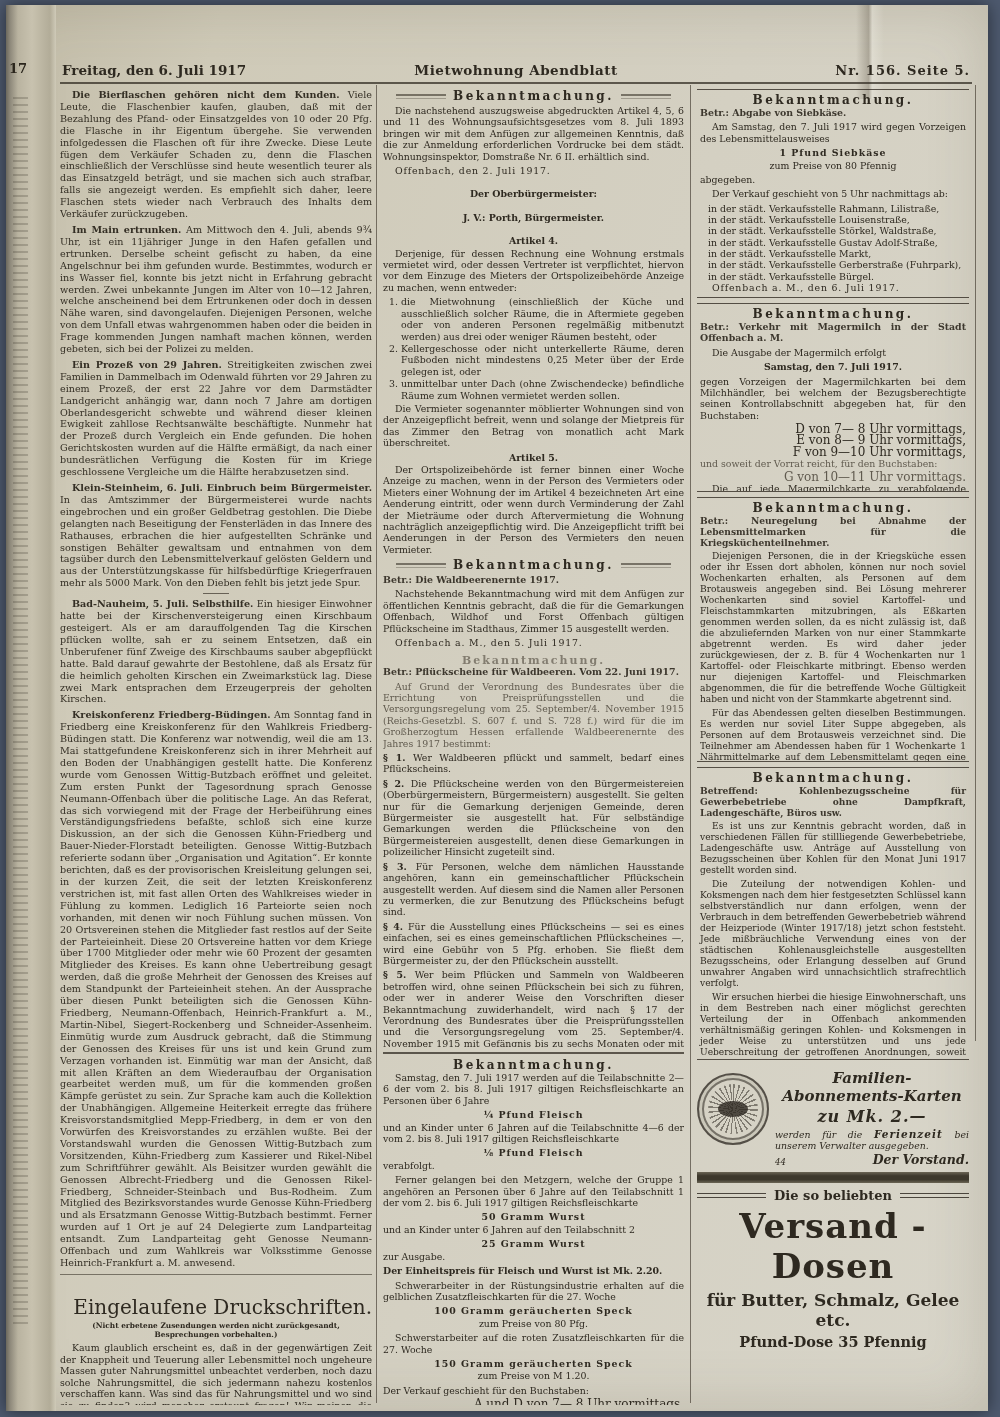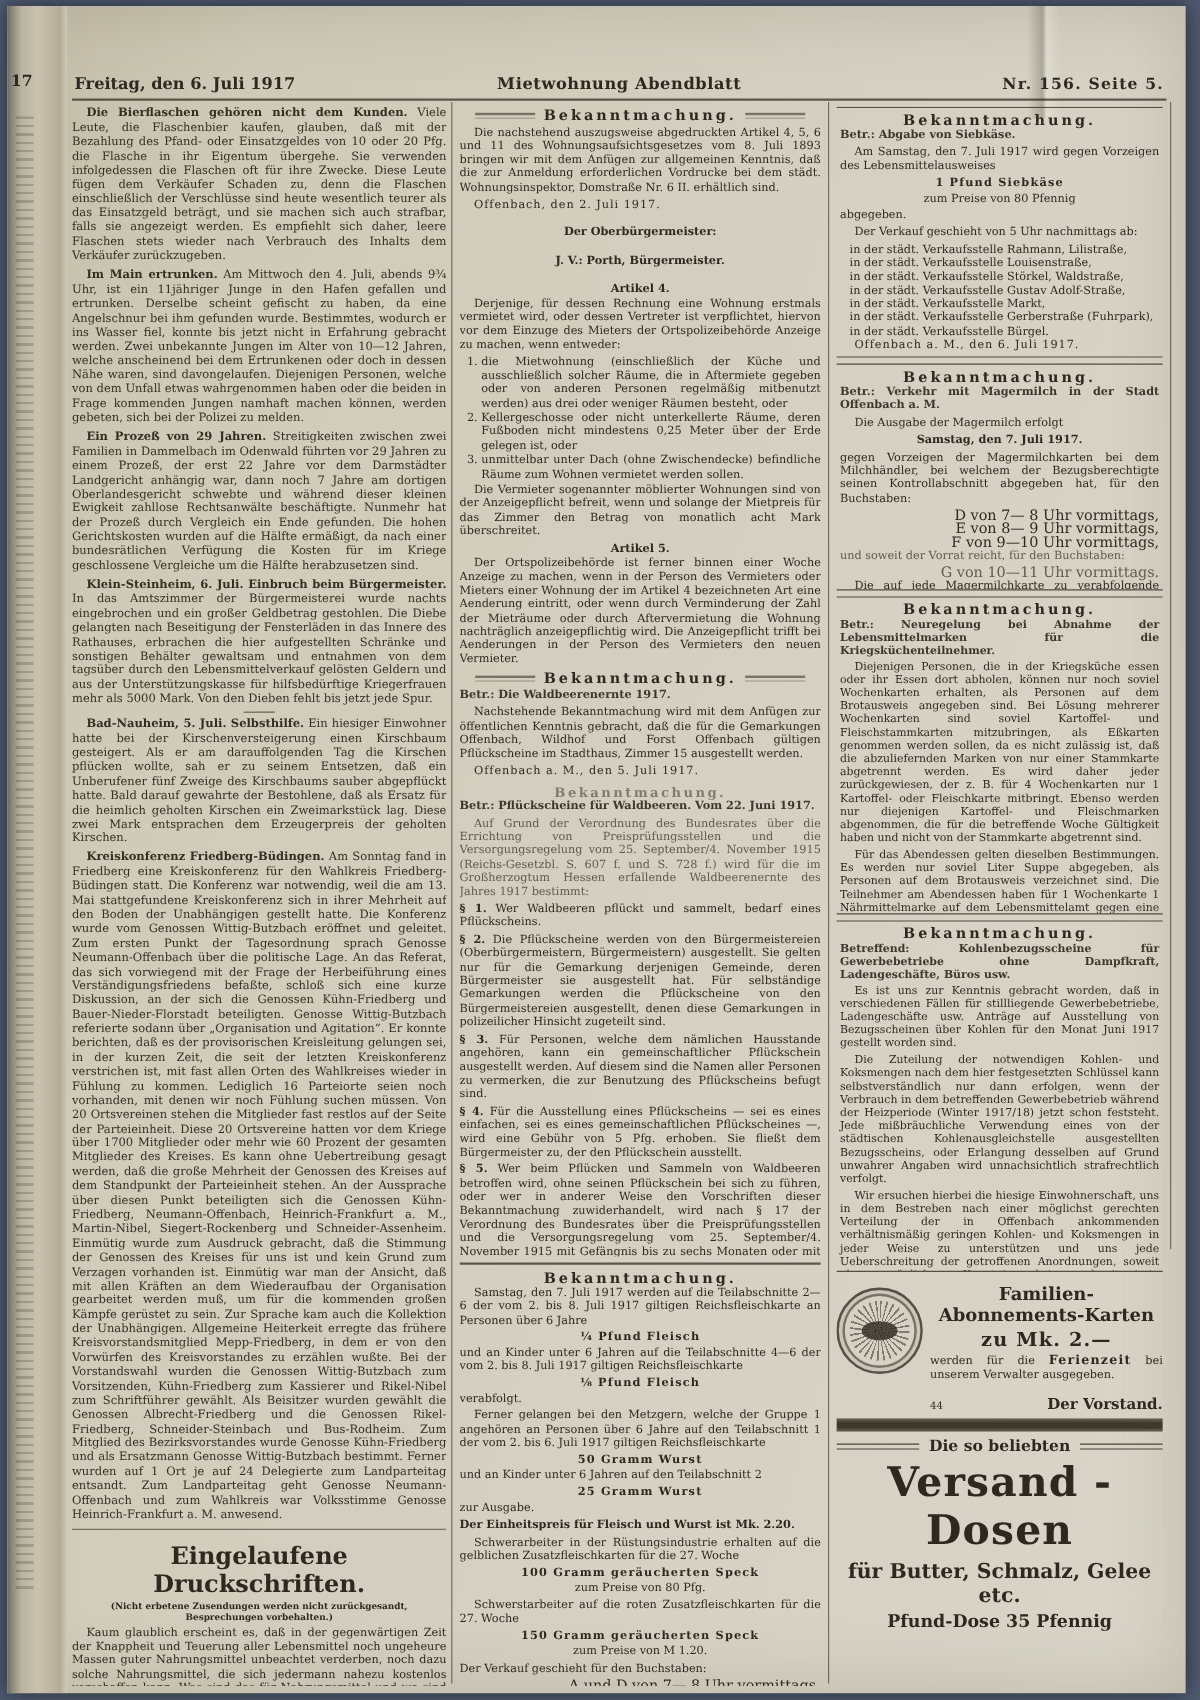--- a/index.html
+++ b/index.html
@@ -47,21 +47,21 @@
   
   p { margin:0 0 3px; text-align:justify; }
   .faded { color:rgba(50,43,32,.72); }
   .vfaded { color:rgba(55,48,36,.52); }
 
   
   .article { font-size:9.6px; line-height:11.9px; text-indent:12px; margin-bottom:4px; color:rgba(40,34,25,.93); }
   .article .lead { font-weight:bold; }
   .dash-divider { width:26px; border-top:1.2px solid rgba(46,40,30,.65); margin:3px auto 4px; }
   .druck { border-top:1.2px solid rgba(46,40,30,.55); margin-top:5px; padding-top:3px; }
-  .druck h2 { margin:6px 0 2px; text-align:center; font-size:20px; font-weight:bold; }
+  .druck h2 { margin:17px 0 2px; text-align:right; font-size:20px; font-weight:normal; }
   .druck .note { text-align:center; font-size:7.4px; font-weight:bold; margin:0 0 3px; text-indent:0; }
   .druck .dbody { font-size:9.4px; line-height:11.6px; text-indent:12px; }
 
   
   .ann { overflow:hidden; margin-bottom:5px; }
   .head-row { display:flex; align-items:center; justify-content:center; gap:7px; margin-bottom:2px; }
   .head-row .squig { flex:0 0 50px; border-top:2px solid rgba(46,40,30,.55); border-bottom:1px solid rgba(46,40,30,.3); height:2px; }
   .ann h3 { margin:0; text-align:center; font-size:12px; font-weight:bold; letter-spacing:2.5px; }
   .ann h3.small { font-size:11px; letter-spacing:2px; }
   .ann p, .ann li, .ann .ln { font-size:9.4px; line-height:11.4px; }
@@ -98,24 +98,24 @@
   .ad1 { padding:4px 0 2px; }
   .ad1 h1 { margin:0 0 3px; text-align:center; font-size:27px; font-weight:bold; letter-spacing:.5px; }
   .ad1-row { display:flex; gap:6px; }
   .seal { flex:0 0 68px; height:68px; border-radius:50%; border:2.5px solid rgba(40,35,28,.75);
     box-shadow:inset 0 0 0 3px rgba(212,208,194,.9), inset 0 0 0 5px rgba(40,35,28,.55);
     position:relative; margin-top:4px; }
   .seal-rays { position:absolute; inset:9px; border-radius:50%;
     background:repeating-conic-gradient(rgba(40,35,28,.5) 0 4deg, transparent 4deg 13deg); }
   .seal-center { position:absolute; left:19px; top:26px; width:30px; height:16px; border-radius:50%;
     background:rgba(40,35,28,.78); }
-  .ad1-text { flex:1; }
+  .ad1-text { flex:1;font-style:italic; }
   .ad1-l1 { text-align:center; font-size:15px; font-weight:bold; margin:0 0 2px; }
   .ad1-l2 { text-align:center; font-size:16px; font-weight:bold; letter-spacing:1px; margin:0 0 3px; }
-  .ad1-l3 { font-size:9.4px; line-height:11.4px; text-align:justify; margin:0 0 10px; }
+  .ad1-l3 { font-size:9.4px; line-height:11.4px; text-align:justify; margin:0 0 0; }
   .ad1-l3 .fer { font-weight:bold; font-size:10.5px; letter-spacing:1px; }
   .ad1-bottom { display:flex; justify-content:space-between; align-items:flex-end; }
   .ad1-num { font-size:8.5px; }
   .ad1-sig { font-size:12.5px; font-weight:bold; }
   .bar { height:11px; margin:3px 0 5px;
     background:linear-gradient(180deg,#6b6555,#3d382c 35%,#3d382c 70%,#6b6555); }
   .kicker-row { display:flex; align-items:center; gap:8px; margin:2px 0 3px; }
   .kicker-row .dline { flex:1; border-top:1.3px solid rgba(40,34,26,.8); border-bottom:1.3px solid rgba(40,34,26,.8); height:3px; }
   .kicker { font-size:13px; font-weight:bold; white-space:nowrap; }
   .ad2 h1 { margin:0 0 4px; text-align:center; font-size:34px; font-weight:bold; letter-spacing:1px; }

